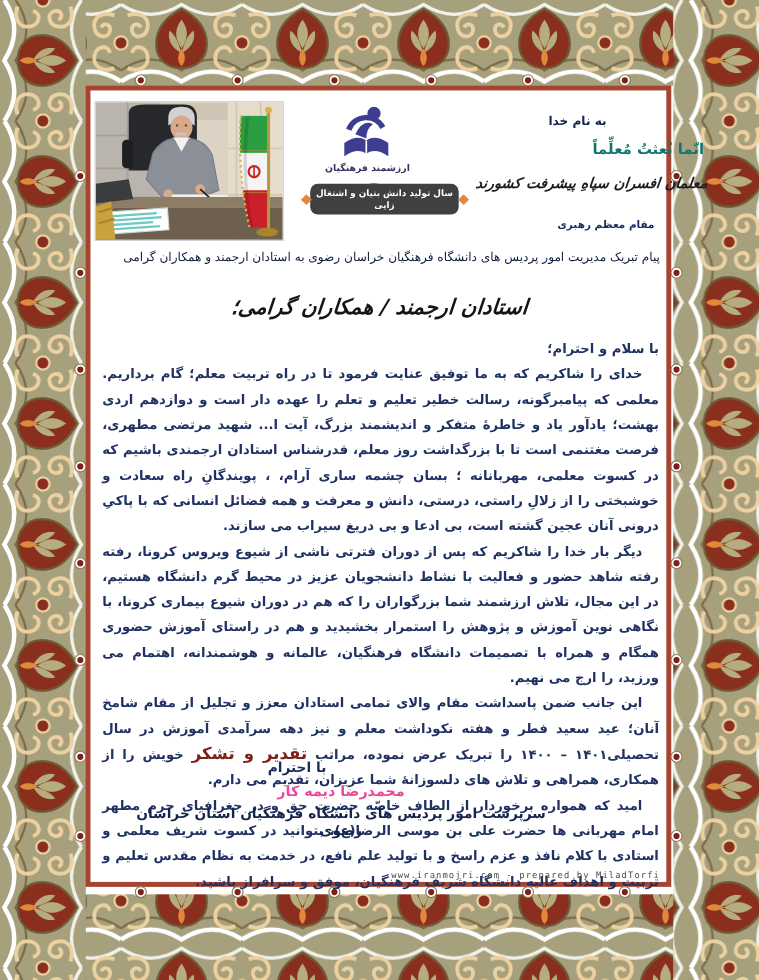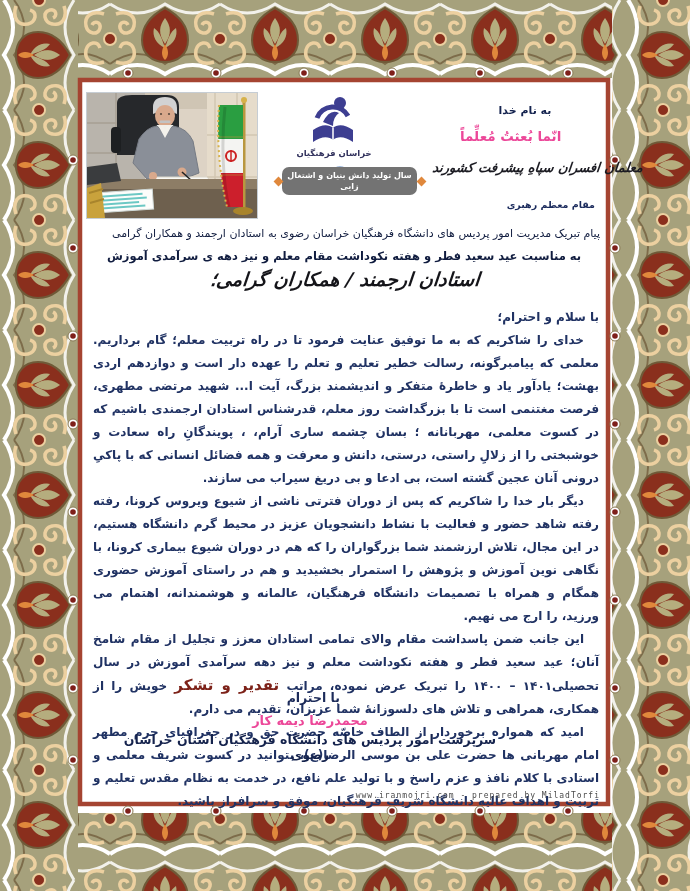--- a/index.html
+++ b/index.html
@@ -5,47 +5,47 @@
   html,body{margin:0;padding:0;background:#fff;}
   .page{
     position:relative; width:690px; height:891px; overflow:hidden;
     font-family:"DejaVu Sans", sans-serif; background:#fff;
   }
   .bg{position:absolute;left:0;top:0;}
   .abs{position:absolute;}
   .rtl{direction:rtl;unicode-bidi:isolate;}
   
   .basmala{left:465px;top:104px;width:120px;text-align:center;font-size:11px;font-weight:bold;color:#14234f;}
-  .hadith{left:460px;top:128px;width:160px;text-align:left;font-size:13.5px;font-weight:bold;color:#ec4899;}
+  .hadith{left:480px;top:128px;width:160px;text-align:right;font-size:13.5px;font-weight:bold;color:#0f766e;}
   .leader-quote{left:443px;top:160px;width:200px;text-align:center;font-size:13px;font-weight:bold;font-style:italic;
     color:#1b1b22;white-space:nowrap;transform:skewX(-6deg);}
   .leader-attrib{left:480px;top:199px;width:115px;font-size:9.5px;font-weight:bold;color:#1a2a5c;}
   
   .emblem{left:303px;top:94px;width:60px;height:52px;}
   .wordmark{left:288px;top:148px;width:92px;text-align:center;font-size:8.5px;font-weight:bold;color:#33335e;}
   .eye{left:331px;top:160px;width:18px;height:9px;}
-  .banner{left:282px;top:167px;width:135px;height:28px;background:#737373;border-radius:7px;
+  .banner{left:282px;top:167px;width:135px;height:28px;background:#404040;border-radius:7px;
     color:#fff;font-size:8px;line-height:11px;text-align:center;padding-top:3px;box-sizing:border-box;font-weight:bold;}
   .diamond{width:7px;height:7px;background:#e0883c;transform:rotate(45deg);}
   .d-left{left:275px;top:178px;} .d-right{left:418px;top:178px;}
   
   .photo{left:86px;top:92px;width:170px;height:125px;border:1px solid #c6cdd4;box-sizing:content-box;}
   
   .title1{left:88px;top:227px;width:512px;text-align:right;font-size:11px;font-weight:normal;color:#101c3f;white-space:nowrap;}
   .title2{left:88px;top:249px;width:512px;text-align:center;font-size:11.5px;font-weight:bold;color:#101c3f;white-space:nowrap;}
   .salutation{left:120px;top:268px;width:450px;text-align:center;font-size:19px;font-weight:bold;font-style:italic;
     color:#141419;transform:skewX(-5deg);}
   
   .bodytext{left:93px;top:306px;width:506px;font-size:12px;font-weight:bold;color:#203263;
     line-height:23px;text-align:justify;}
   .bodytext p{margin:0;text-indent:15px;}
   .bodytext p.greeting{text-indent:0;}
   .hl{color:#7d2219;font-size:15px;}
   
-  .sig-closing{left:200px;top:690px;width:140px;text-align:right;font-size:12.5px;font-weight:bold;color:#1c2b5a;}
+  .sig-closing{left:200px;top:690px;width:140px;text-align:center;font-size:12.5px;font-weight:bold;color:#1c2b5a;}
   .sig-name{left:230px;top:713px;width:160px;text-align:center;font-size:13px;font-weight:bold;color:#ec4899;}
   .sig-title{left:110px;top:732px;width:400px;text-align:center;font-size:12.5px;font-weight:bold;color:#15234d;}
   
   .credit{left:340px;top:791px;width:260px;text-align:right;font-size:8px;color:#4a4a4a;letter-spacing:1px;
     font-family:"DejaVu Sans Mono", monospace;}
 </style>
 </head>
 <body>
 
 <div class="page">
@@ -212,38 +212,37 @@
 
   <div class="abs emblem">
     <svg width="60" height="52" viewBox="0 0 60 52">
       <path d="M14 24 A17 17 0 0 1 45 22" fill="none" stroke="#3d3e91" stroke-width="5"></path>
       <circle cx="37" cy="9" r="6" fill="#3d3e91"></circle>
       <path d="M20 28 Q27 14 36 19 Q30 23 30 32 Z" fill="#3d3e91"></path>
       <path d="M10 36 C18 30 26 30 30 34 C34 30 42 30 50 36 L50 48 C42 42 34 42 30 46 C26 42 18 42 10 48 Z" fill="#3d3e91"></path>
       <line x1="30" y1="34" x2="30" y2="46" stroke="#ffffff" stroke-width="1.5"></line>
     </svg>
   </div>
-  <div class="abs rtl wordmark">خراسان فرهنگیان</div>
+  <div class="abs rtl wordmark">ارزشمند فرهنگیان</div>
   <div class="abs eye">
     <svg width="18" height="9" viewBox="0 0 18 9">
         <ellipse cx="9" cy="4.5" rx="8" ry="4" fill="#3d6fb5"></ellipse>
         <circle cx="9" cy="4.5" r="1.6" fill="#fff"></circle>
       </svg>
   </div>
   <div class="abs rtl banner">سال تولید دانش بنیان و اشتغال زایی</div>
   <div class="abs diamond d-left"></div>
   <div class="abs diamond d-right"></div>
 
   <div class="abs rtl basmala">به نام خدا</div>
   <div class="abs rtl hadith">انّما بُعثتُ مُعلِّماً</div>
   <div class="abs rtl leader-quote">معلمان افسران سپاهِ پیشرفت کشورند</div>
   <div class="abs rtl leader-attrib">مقام معظم رهبری</div>
 
   <div class="abs rtl title1">پیام تبریک مدیریت امور پردیس های دانشگاه فرهنگیان خراسان رضوی به استادان ارجمند و همکاران گرامی</div>
-  <div class="abs rtl title2">به مناسبت عید سعید فطر و هفته نکوداشت مقام معلم و نیز دهه ی سرآمدی آموزش</div>
   <div class="abs rtl salutation">استادان ارجمند / همکاران گرامی؛</div>
 
   <div class="abs rtl bodytext">
     <p class="greeting">با سلام و احترام؛</p>
     <p>خدای را شاکریم که به ما توفیق عنایت فرمود تا در راه تربیت معلم؛ گام برداریم. معلمی که پیامبرگونه، رسالت خطیر تعلیم و تعلم را عهده دار است و دوازدهم اردی بهشت؛ یادآور یاد و خاطرهٔ متفکر و اندیشمند بزرگ، آیت ا... شهید مرتضی مطهری، فرصت مغتنمی است تا با بزرگداشت روز معلم، قدرشناس استادان ارجمندی باشیم که در کسوت معلمی، مهربانانه ؛ بسان چشمه ساری آرام، ، پویندگانِ راه سعادت و خوشبختی را از زلالِ راستی، درستی، دانش و معرفت و همه فضائل انسانی که با پاکیِ درونی آنان عجین گشته است، بی ادعا و بی دریغ سیراب می سازند.</p>
     <p>دیگر بار خدا را شاکریم که پس از دوران فترتی ناشی از شیوع ویروس کرونا، رفته رفته شاهد حضور و فعالیت با نشاط دانشجویان عزیز در محیط گرم دانشگاه هستیم، در این مجال، تلاش ارزشمند شما بزرگواران را که هم در دوران شیوع بیماری کرونا، با نگاهی نوین آموزش و پژوهش را استمرار بخشیدید و هم در راستای آموزش حضوری همگام و همراه با تصمیمات دانشگاه فرهنگیان، عالمانه و هوشمندانه، اهتمام می ورزید، را ارج می نهیم.</p>
     <p>
       <span>این جانب ضمن پاسداشت مقام والای تمامی استادان معزز و تجلیل از مقام شامخ آنان؛ عید سعید فطر و هفته نکوداشت معلم و نیز دهه سرآمدی آموزش در سال تحصیلی۱۴۰۱ – ۱۴۰۰ را تبریک عرض نموده، مراتب</span>
       <span class="hl">تقدیر و تشکر</span>
       <span>خویش را از همکاری، همراهی و تلاش های دلسوزانهٔ شما عزیزان، تقدیم می دارم.</span>

